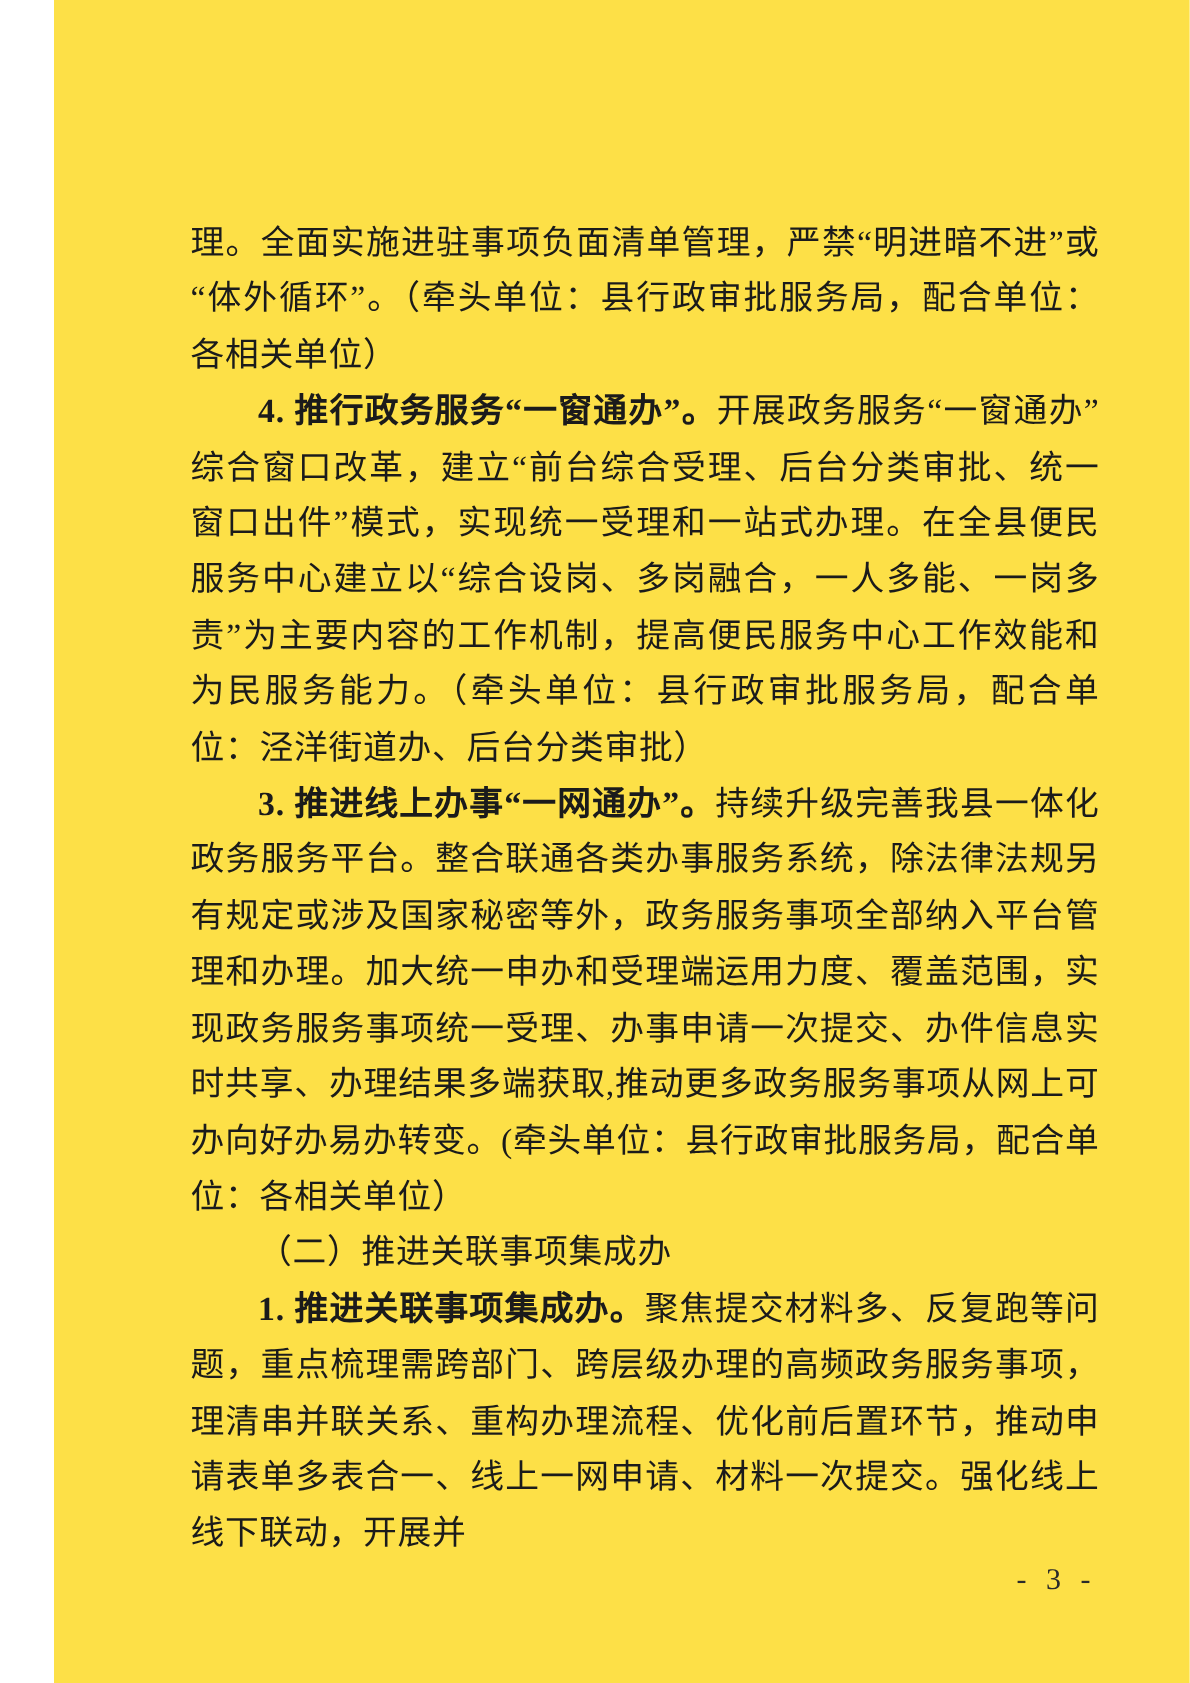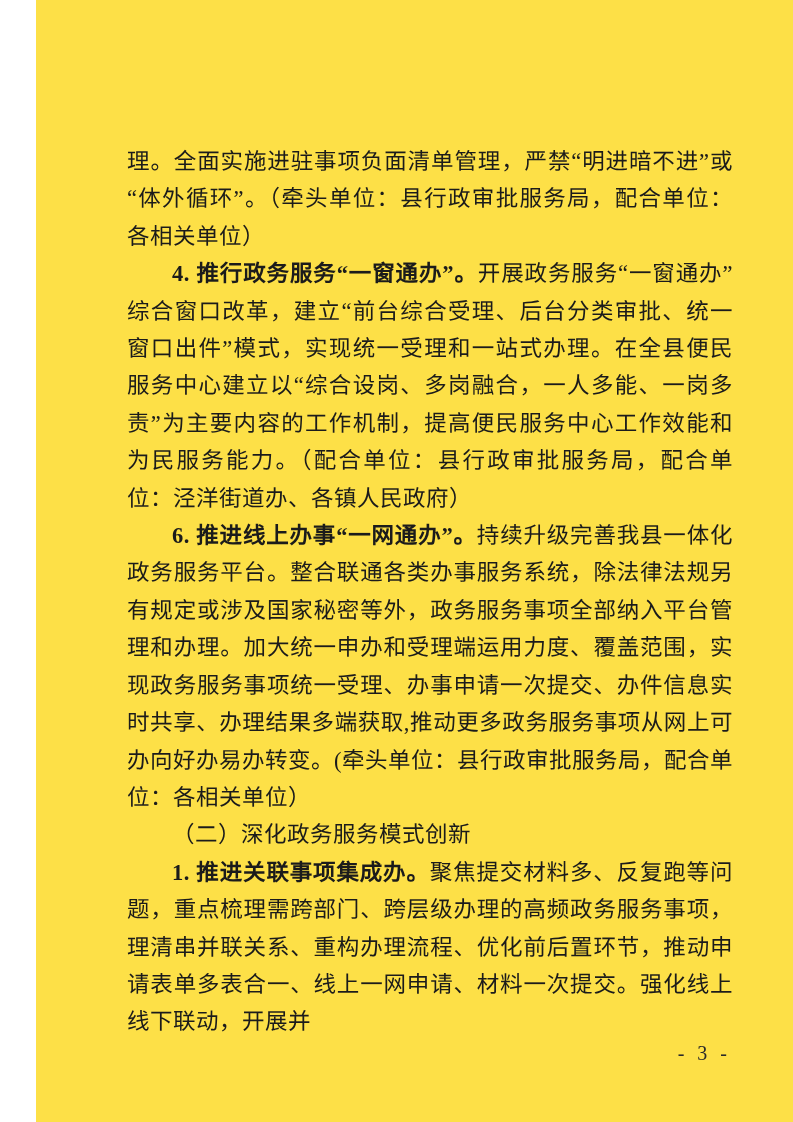--- a/index.html
+++ b/index.html
@@ -56,25 +56,25 @@
 </style>
 </head>
 <body>
 
 <div class="page">
 
   <div class="content">
 
     <p class="para no-indent">理。全面实施进驻事项负面清单管理，严禁“明进暗不进”或“体外循环”。（牵头单位：县行政审批服务局，配合单位：各相关单位）</p>
 
-    <p class="para"><span class="lead">4. 推行政务服务“一窗通办”。</span><span>开展政务服务“一窗通办”综合窗口改革，建立“前台综合受理、后台分类审批、统一窗口出件”模式，实现统一受理和一站式办理。在全县便民服务中心建立以“综合设岗、多岗融合，一人多能、一岗多责”为主要内容的工作机制，提高便民服务中心工作效能和为民服务能力。（配合单位：县行政审批服务局，配合单位：泾洋街道办、各镇人民政府）</span></p>
+    <p class="para"><span class="lead">4. 推行政务服务“一窗通办”。</span><span>开展政务服务“一窗通办”综合窗口改革，建立“前台综合受理、后台分类审批、统一窗口出件”模式，实现统一受理和一站式办理。在全县便民服务中心建立以“综合设岗、多岗融合，一人多能、一岗多责”为主要内容的工作机制，提高便民服务中心工作效能和为民服务能力。（牵头单位：县行政审批服务局，配合单位：泾洋街道办、后台分类审批）</span></p>
 
-    <p class="para"><span class="lead">6. 推进线上办事“一网通办”。</span><span>持续升级完善我县一体化政务服务平台。整合联通各类办事服务系统，除法律法规另有规定或涉及国家秘密等外，政务服务事项全部纳入平台管理和办理。加大统一申办和受理端运用力度、覆盖范围，实现政务服务事项统一受理、办事申请一次提交、办件信息实时共享、办理结果多端获取,推动更多政务服务事项从网上可办向好办易办转变。(牵头单位：县行政审批服务局，配合单位：各相关单位）</span></p>
+    <p class="para"><span class="lead">3. 推进线上办事“一网通办”。</span><span>持续升级完善我县一体化政务服务平台。整合联通各类办事服务系统，除法律法规另有规定或涉及国家秘密等外，政务服务事项全部纳入平台管理和办理。加大统一申办和受理端运用力度、覆盖范围，实现政务服务事项统一受理、办事申请一次提交、办件信息实时共享、办理结果多端获取,推动更多政务服务事项从网上可办向好办易办转变。(牵头单位：县行政审批服务局，配合单位：各相关单位）</span></p>
 
-    <p class="section-heading-line">（二）深化政务服务模式创新</p>
+    <p class="section-heading-line">（二）推进关联事项集成办</p>
 
     <p class="para"><span class="lead">1. 推进关联事项集成办。</span><span>聚焦提交材料多、反复跑等问题，重点梳理需跨部门、跨层级办理的高频政务服务事项，理清串并联关系、重构办理流程、优化前后置环节，推动申请表单多表合一、线上一网申请、材料一次提交。强化线上线下联动，开展并</span></p>
 
   </div>
 
   <div class="page-number">- 3 -</div>
 
 </div>
 
 </body></html>

